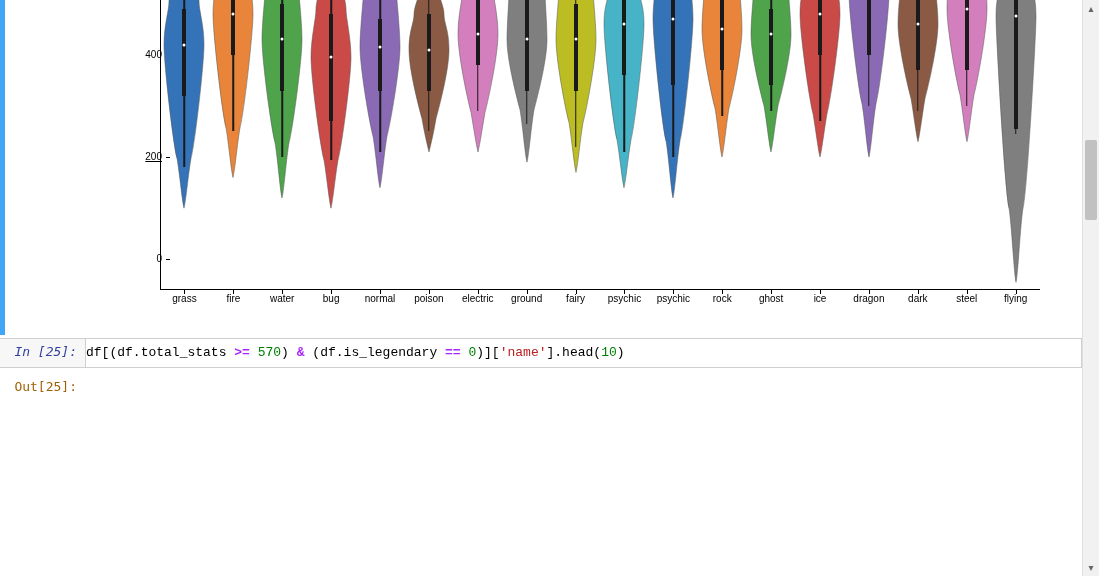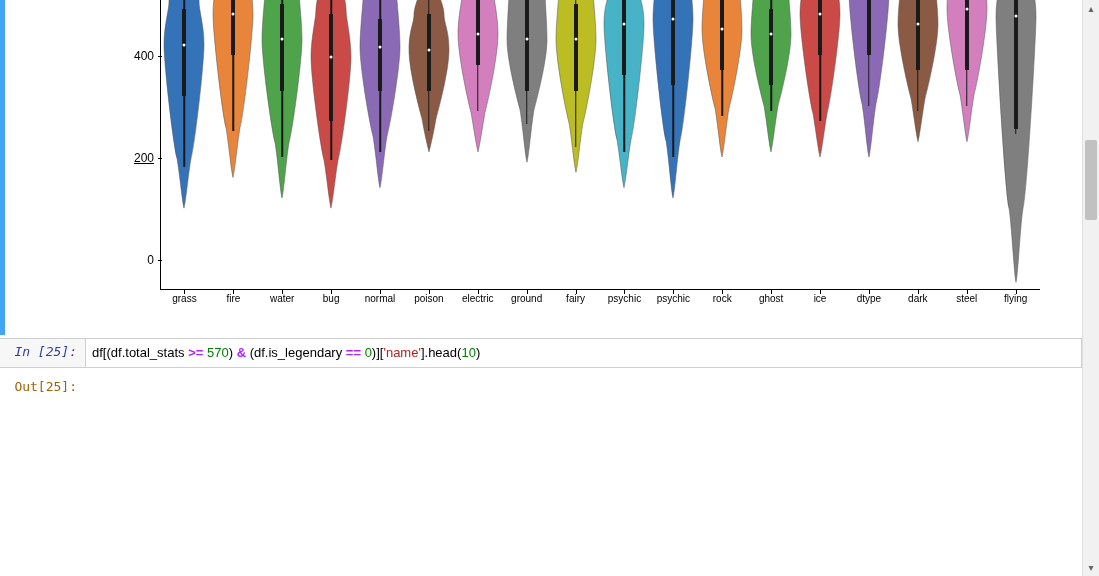--- a/index.html
+++ b/index.html
@@ -76,24 +76,24 @@
   .xlabel {
     position:absolute;
     left: 0; right:0;
     top: 310px;
     text-align:center;
     font-size:10px;
   }
 
   .ytick {
     position:absolute;
-    font-size:12px;
+    font-size:10px;
     text-align:right;
     width: 30px;
-    left: 24px;
+    left: 32px;
   }
   .ytick .mark {
     position:absolute;
     right:-8px; top:50%;
     width:4px; border-top:1px solid #000;
   }
 
   .xticks {
     position:absolute;
     left:60px; top:293px;
@@ -166,22 +166,22 @@
     padding:5px 8px 5px 0;
     font-family: monospace;
     font-size:13px;
   }
   .prompt.in { color:#303F9F;font-style:italic; }
   .prompt.out { color:#a16207; }
   .code-area {
     flex:1;
     background:#fff;
     border-left:1px solid #cfcfcf;
-    padding:5px 6px;
-    font-family: Liberation Sans, sans-serif;
+    padding:5px 0;
+    font-family: Liberation Mono, monospace;
     font-size:13px;
     white-space:pre;
     line-height:1.35;
   }
   .cm-var { color:#000; }
   .cm-op { color:#aa22ff; font-weight:bold; }
   .cm-num { color:#008000; }
   .cm-str { color:#ba2121; }
   .cm-punc { color:#000; }
 
@@ -514,21 +514,21 @@
             <div class="xtick">normal</div>
             <div class="xtick">poison</div>
             <div class="xtick">electric</div>
             <div class="xtick">ground</div>
             <div class="xtick">fairy</div>
             <div class="xtick">psychic</div>
             <div class="xtick">psychic</div>
             <div class="xtick">rock</div>
             <div class="xtick">ghost</div>
             <div class="xtick">ice</div>
-            <div class="xtick">dtype</div>
+            <div class="xtick">dragon</div>
             <div class="xtick">dark</div>
             <div class="xtick">steel</div>
             <div class="xtick">flying</div>
           </div>
       </div>
     </div>
   </div>
 
   <div class="cell-row">
     <div class="cell-input">

